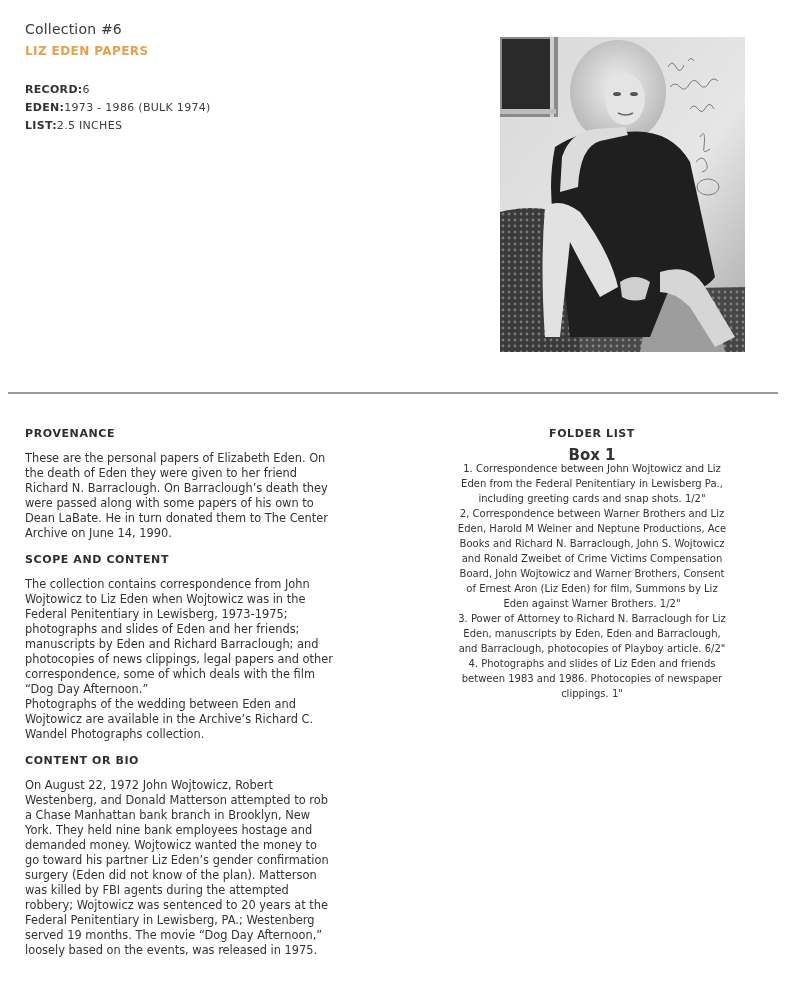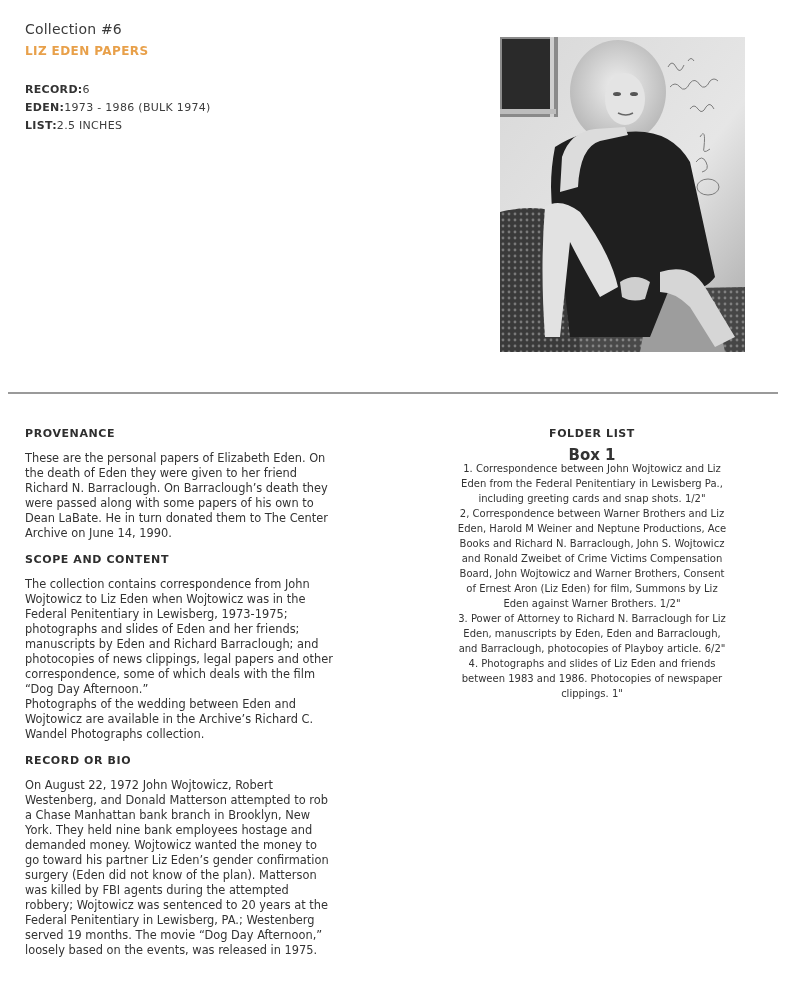--- a/index.html
+++ b/index.html
@@ -207,21 +207,21 @@
 photographs and slides of Eden and her friends;
 manuscripts by Eden and Richard Barraclough; and
 photocopies of news clippings, legal papers and other
 correspondence, some of which deals with the film
 “Dog Day Afternoon.”
 Photographs of the wedding between Eden and
 Wojtowicz are available in the Archive’s Richard C.
 Wandel Photographs collection.</div>
   </div>
   <div>
-    <div class="section-heading">RECORD OR BIO</div>
+    <div class="section-heading">CONTENT OR BIO</div>
     <div class="section-body">On August 22, 1972 John Wojtowicz, Robert
 Westenberg, and Donald Matterson attempted to rob
 a Chase Manhattan bank branch in Brooklyn, New
 York. They held nine bank employees hostage and
 demanded money. Wojtowicz wanted the money to
 go toward his partner Liz Eden’s gender confirmation
 surgery (Eden did not know of the plan). Matterson
 was killed by FBI agents during the attempted
 robbery; Wojtowicz was sentenced to 20 years at the
 Federal Penitentiary in Lewisberg, PA.; Westenberg

